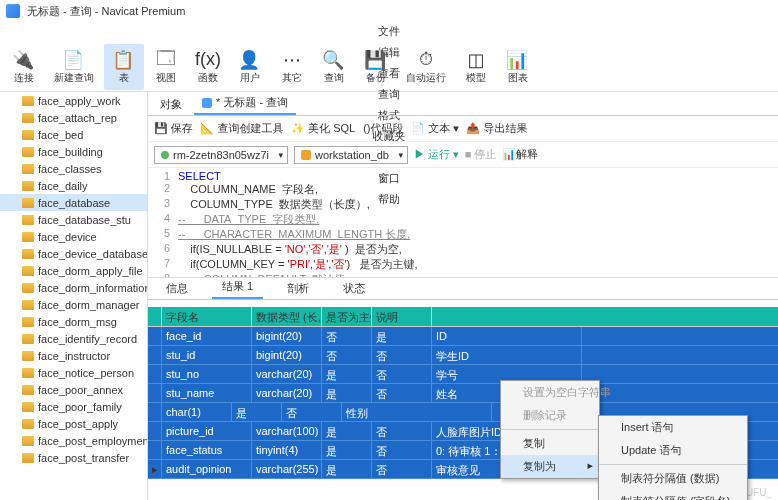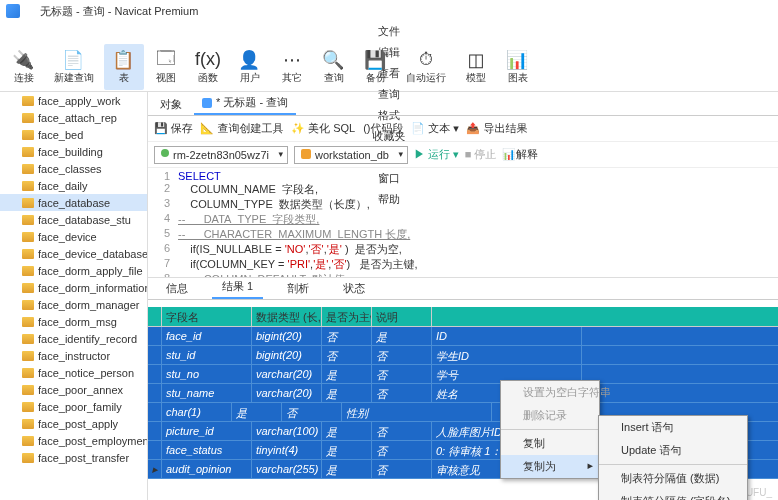--- a/index.html
+++ b/index.html
@@ -1,56 +1,56 @@
 <!DOCTYPE html>
 <html><head>
 <meta charset="utf-8">
 <style>
 * { margin:0; padding:0; box-sizing:border-box; font-family:"Microsoft YaHei",Arial,sans-serif; }
 body { font-size:11px; background:#fff; color:#333; overflow:hidden; width:778px; height:500px; position:relative; }
-.titlebar { height:22px; background:#fff; display:flex; align-items:center; padding:0 6px; gap:20px; font-size:11px; }
+.titlebar { height:22px; background:#fff; display:flex; align-items:center; padding:0 6px; gap:7px; font-size:11px; }
 .titlebar .ico { width:14px; height:14px; background:linear-gradient(135deg,#4a9eff,#2b7de0); border-radius:2px; }
 .menubar { height:20px; display:flex; align-items:center; padding:0 4px; gap:2px; font-size:11px;flex-direction:column; }
 .menubar span { padding:2px 6px; cursor:default; }
 .toolbar { height:50px; display:flex; align-items:center; padding:2px 4px; gap:2px; border-bottom:1px solid #ddd; }
 .tbtn { display:flex; flex-direction:column; align-items:center; justify-content:center; padding:2px 8px; height:46px; cursor:pointer; border-radius:2px; font-size:10px; }
 .tbtn.active { background:#d4e6fb; }
 .tbtn .ic { width:24px; height:22px; display:flex; align-items:center; justify-content:center; font-size:18px; }
 .main { display:flex; height:408px; }
 .sidebar { width:148px; border-right:1px solid #ddd; overflow-y:auto; background:#fff; }
 .sitem { display:flex; align-items:center; height:17px; padding-left:22px; font-size:11px; cursor:pointer; gap:4px; white-space:nowrap; overflow:hidden; }
 .sitem .tic { width:12px; height:10px; background:linear-gradient(#f5c54d,#e0a030); border-radius:1px; flex-shrink:0; }
 .sitem.sel { background:#d4e6fb; }
 .content { flex:1; display:flex; flex-direction:column; }
 .tabbar { height:24px; display:flex; align-items:flex-end; padding:0 4px; border-bottom:1px solid #ccc; gap:4px; font-size:11px; }
 .tab { padding:3px 8px; display:flex; align-items:center; gap:4px; cursor:pointer; }
 .tab.act { border-bottom:2px solid #4a9eff; }
 .tab .dot { width:10px; height:10px; background:#4a9eff; border-radius:2px; }
 .qtb { height:26px; display:flex; align-items:center; padding:0 6px; gap:8px; font-size:11px; border-bottom:1px solid #eee; }
 .qtb span { cursor:pointer; display:flex; align-items:center; gap:3px; }
 .conn { height:26px; display:flex; align-items:center; padding:0 6px; gap:6px; font-size:11px; border-bottom:1px solid #eee; }
-.conn .sel { border:1px solid #aaa; padding:2px 18px 2px 6px; background:#fff; position:relative; display:flex; gap:4px; }
+.conn .sel { border:1px solid #aaa; padding:2px 18px 2px 6px; background:#fff; position:relative; display:flex; align-items:center; gap:4px; }
 .conn .sel::after { content:"▾"; position:absolute; right:4px; font-size:9px; }
 .conn .cdot { width:8px; height:8px; border-radius:50%; background:#5cb85c; }
 .conn .ddot { width:10px; height:10px; background:#f0a030; border-radius:2px; }
 .editor { height:110px; overflow:auto; font-family:Consolas,monospace; font-size:11px; padding:2px 4px; border-bottom:1px solid #ddd; position:relative; }
 .eline { display:flex; }
 .lno { width:26px; text-align:right; padding-right:8px; color:#999; user-select:none; }
 .lc { flex:1; white-space:pre; }
 .kw { color:#0000cc; }
 .str { color:#cc0000; }
 .cmt { color:#888;text-decoration:underline; }
 .rtabs { height:22px; display:flex; align-items:flex-end; padding:0 8px; gap:14px; font-size:11px; border-bottom:1px solid #ccc; }
 .rtab { padding:3px 10px; cursor:pointer; }
 .rtab.act { border-bottom:2px solid #4a9eff; }
 .grid { flex:1; overflow:auto; font-size:11px; }
 .ghdr { display:flex; background:#14b8a6; height:20px; border-bottom:1px solid #ccc;margin-top:7px; }
 .gcol { border-right:1px solid #ccc; padding:3px 4px; overflow:hidden; white-space:nowrap; }
 .c0{width:14px;} .c1{width:90px;} .c2{width:70px;} .c3{width:50px;} .c4{width:60px;} .c5{width:150px;}
-.grow { display:flex; height:19px; background:#1e69c8; color:#fff; border-bottom:1px solid #4a8ed6;font-style:italic; }
+.grow { display:flex; height:19px; background:#1e69c8; color:#fff; border-bottom:1px solid #4a8ed6; }
 .grow .gcol { border-right:1px solid #4a8ed6; }
 .grow.cur .c0::before { content:"▸"; color:#333; }
 .ctx { position:absolute; background:#f4f4f4; border:1px solid #999; box-shadow:2px 2px 4px rgba(0,0,0,0.3); font-size:11px; z-index:100; }
 .ctx .mi { padding:4px 28px 4px 22px; cursor:default; white-space:nowrap; position:relative; }
 .ctx .mi.dis { color:#999; }
 .ctx .mi.sub::after { content:"▸"; position:absolute; right:6px; }
 .ctx hr { border:none; border-top:1px solid #ccc; margin:2px 0; }
 .ctx1 { top:380px; left:500px; width:100px; }
 .ctx2 { top:415px; left:598px; width:150px; }
 .watermark { position:absolute; bottom:2px; right:6px; color:#ccc; font-size:10px; }

